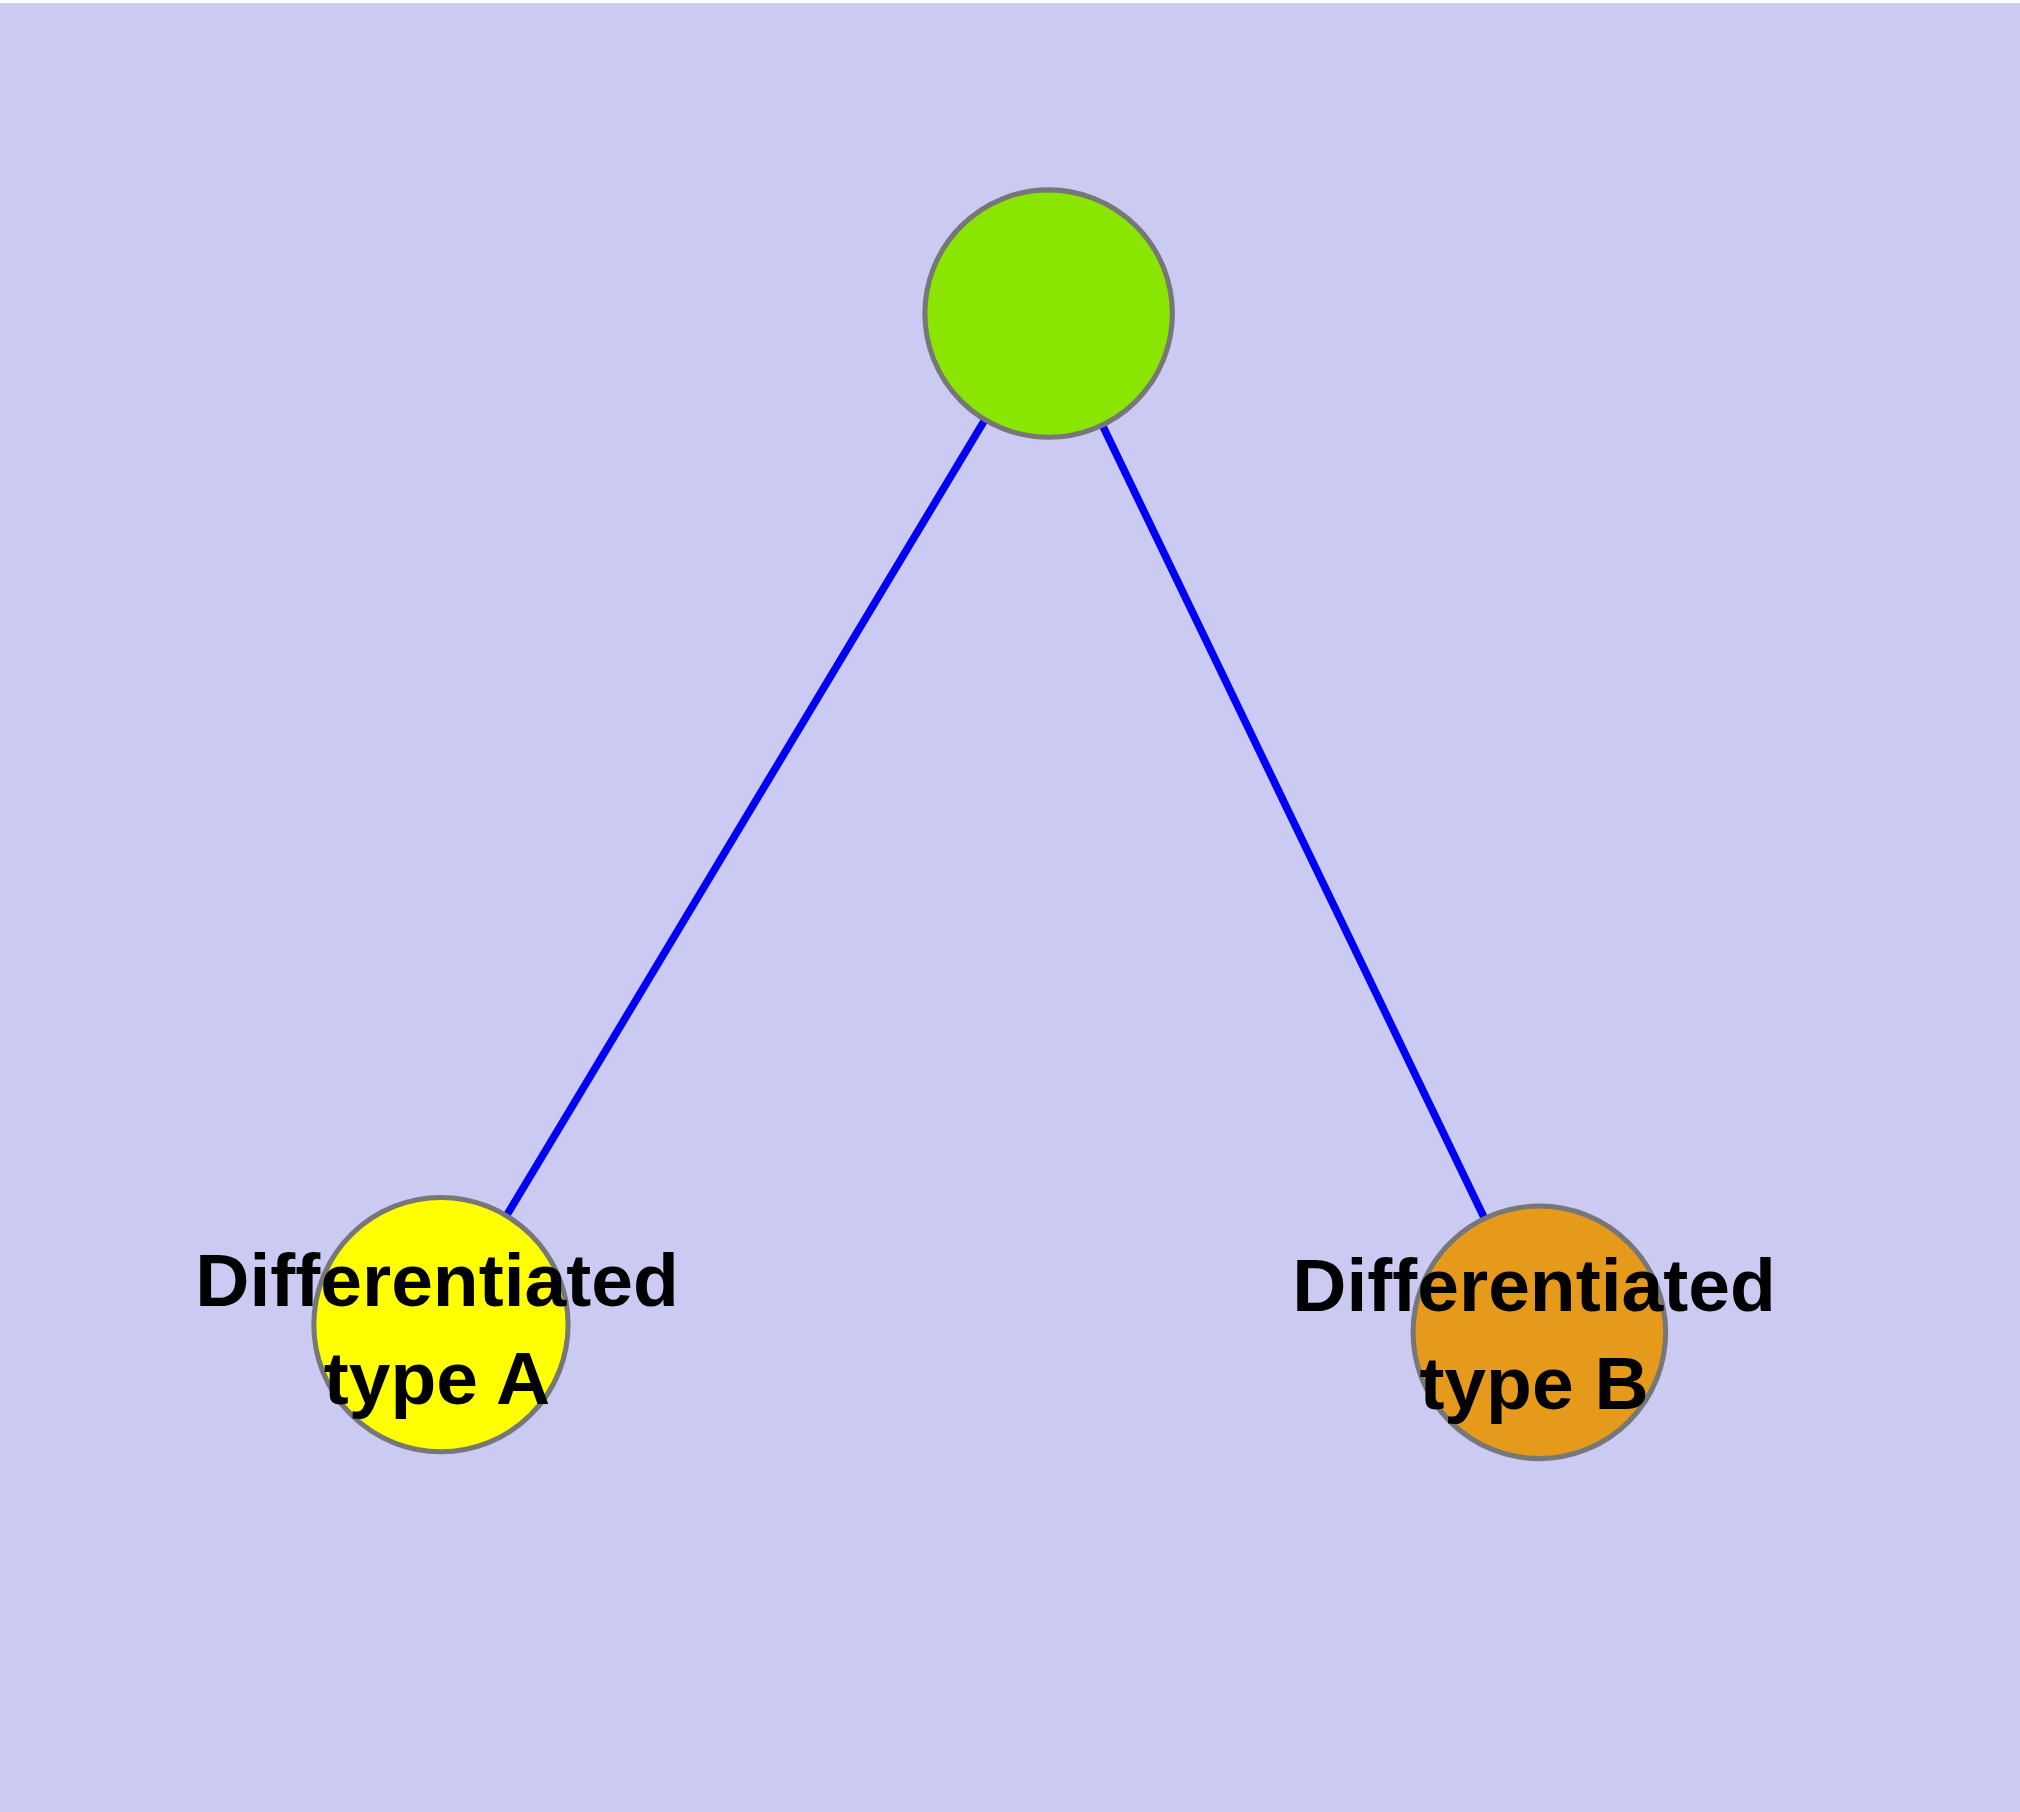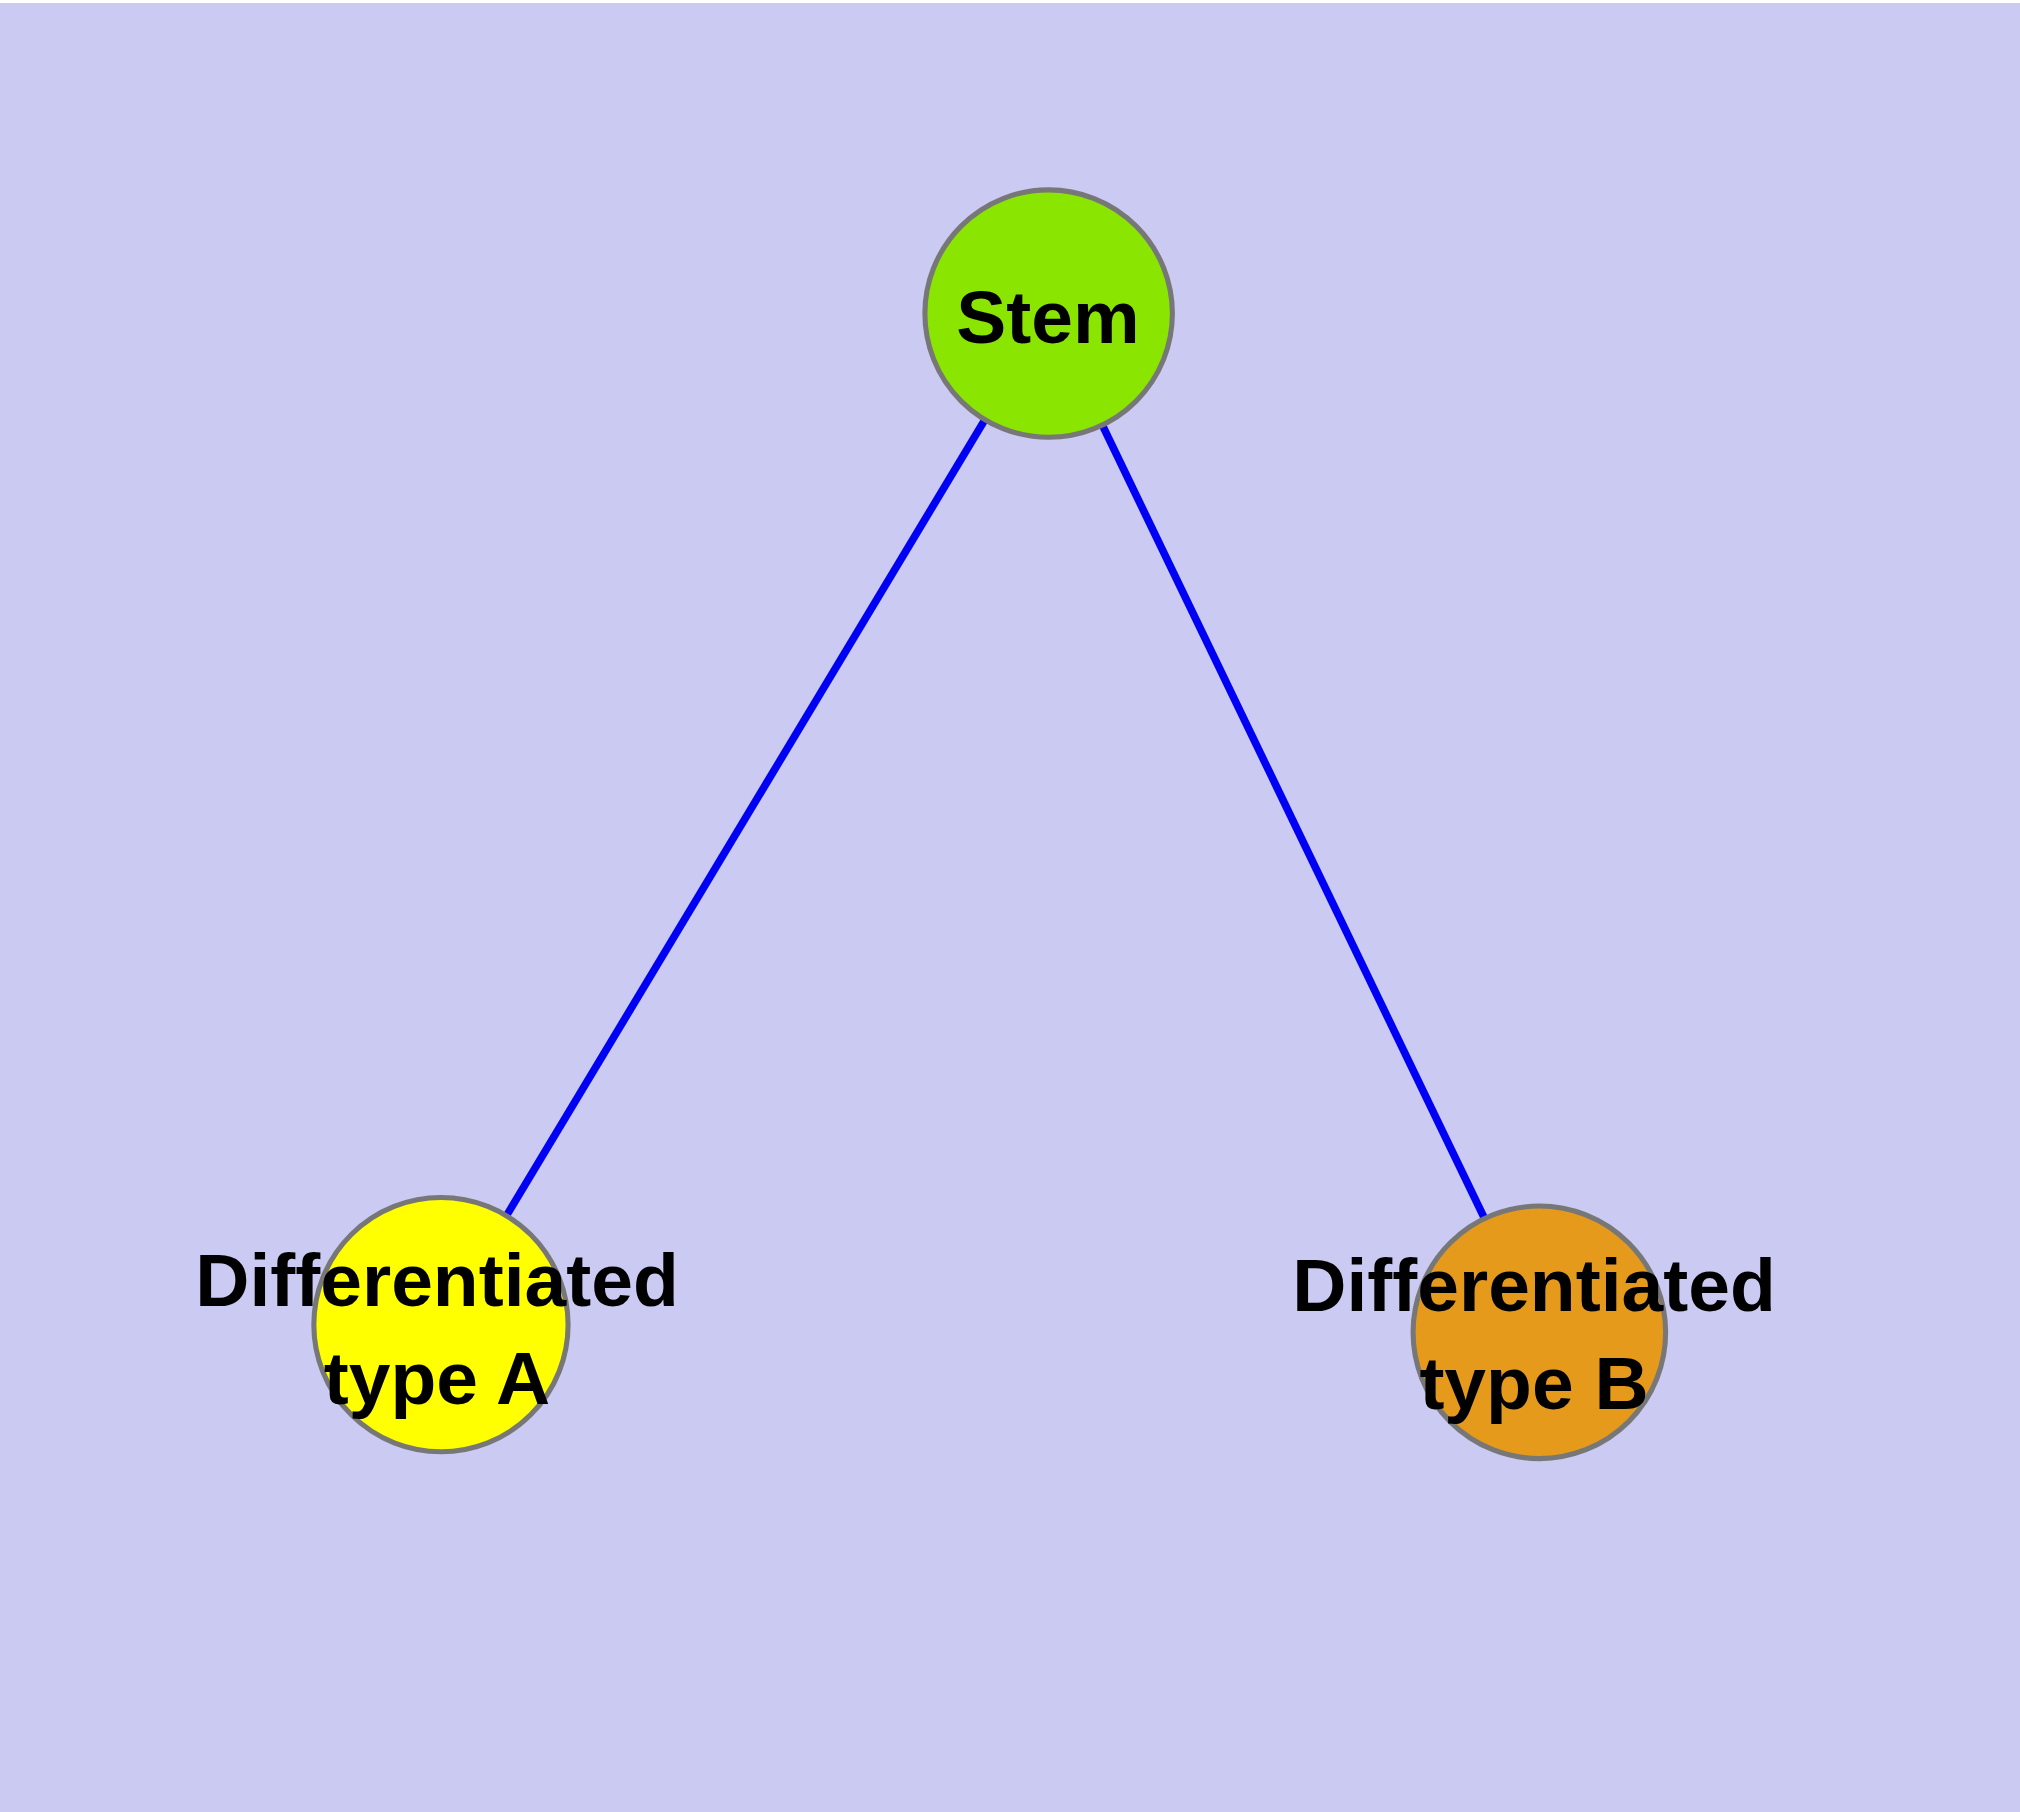--- a/index.html
+++ b/index.html
@@ -54,21 +54,20 @@
   <svg class="graph-svg" viewBox="0 0 2384 2138">
 
     <line x1="1237" y1="370" x2="520" y2="1563" stroke-width="9" stroke="#0000f5"></line>
     <line x1="1237" y1="370" x2="1816" y2="1572" stroke-width="9" stroke="#0000f5"></line>
 
     <circle cx="1237" cy="370" r="146" stroke-width="6" stroke="#777777" fill="#8ae600"></circle>
     <circle cx="520" cy="1563" r="150" stroke-width="6" stroke="#777777" fill="#ffff00"></circle>
     <circle cx="1816" cy="1572" r="149" stroke-width="6" stroke="#777777" fill="#e69a1c"></circle>
   </svg>
 
-  <div class="node-label label-stem">Stem</div>
 
   <div class="node-label label-type-a">Differentiated
 type A</div>
 
   <div class="node-label label-type-b">Differentiated
 type B</div>
 
   <div class="top-margin"></div>
 
 </div>

